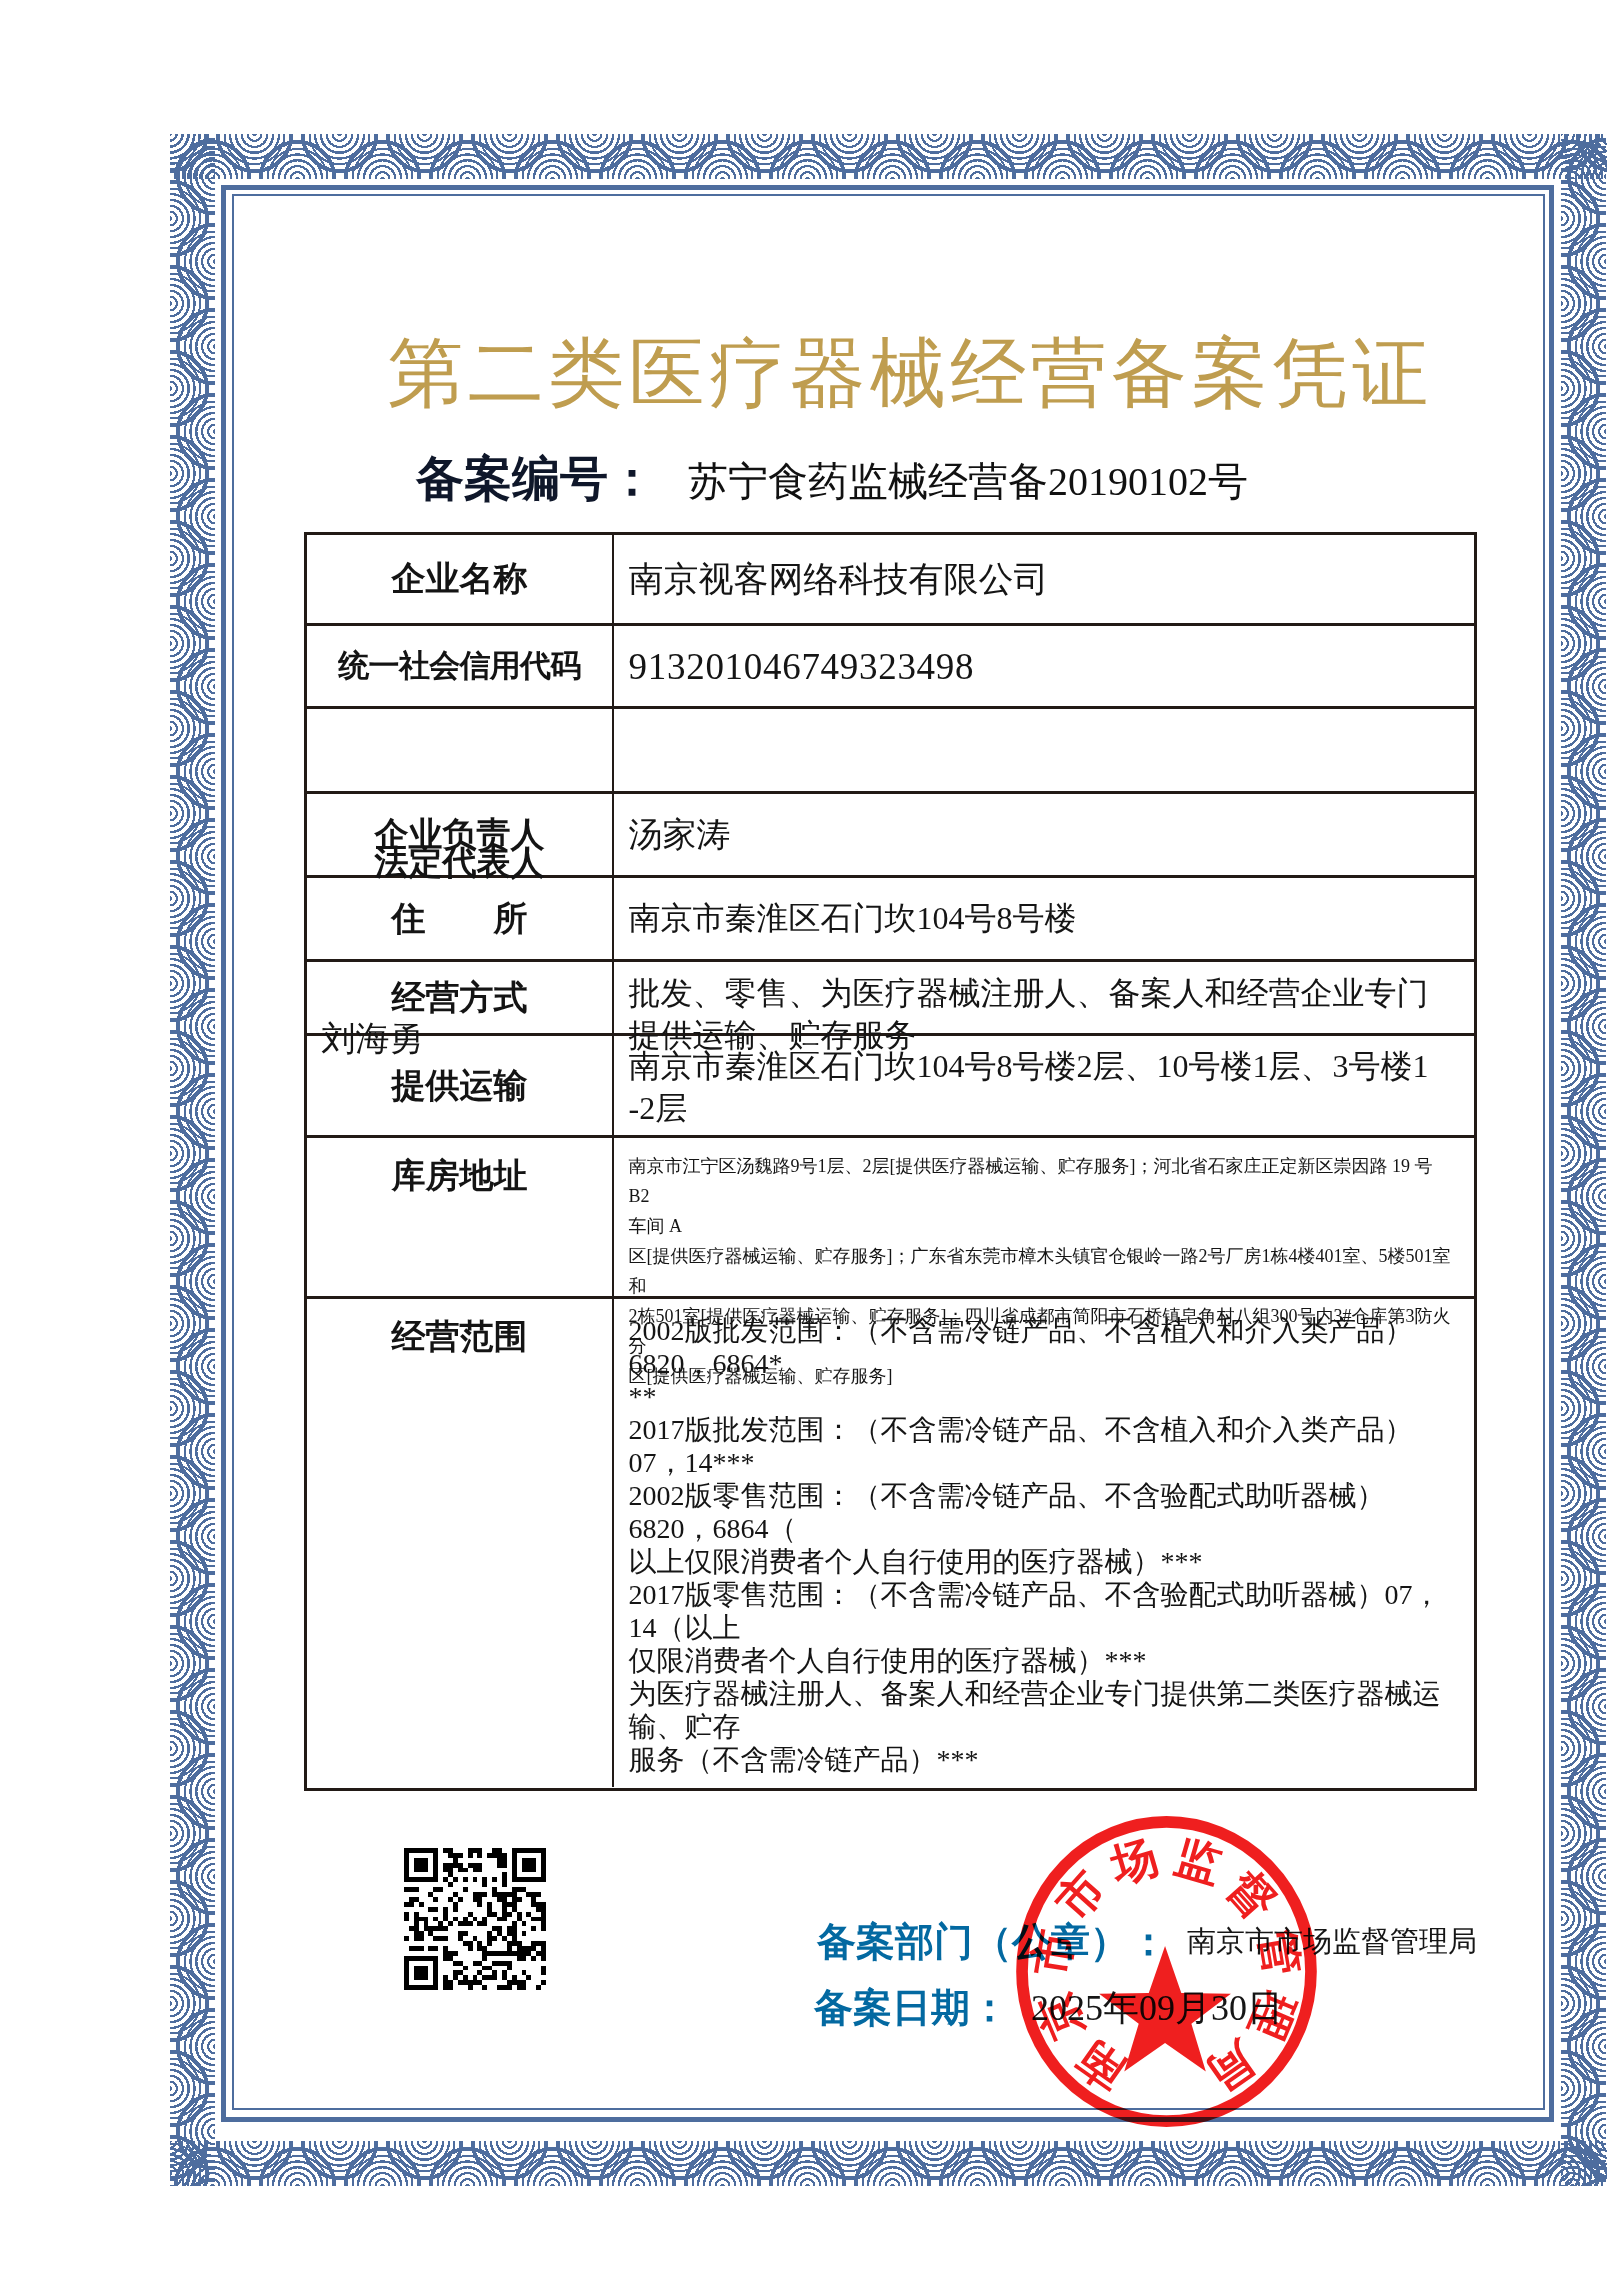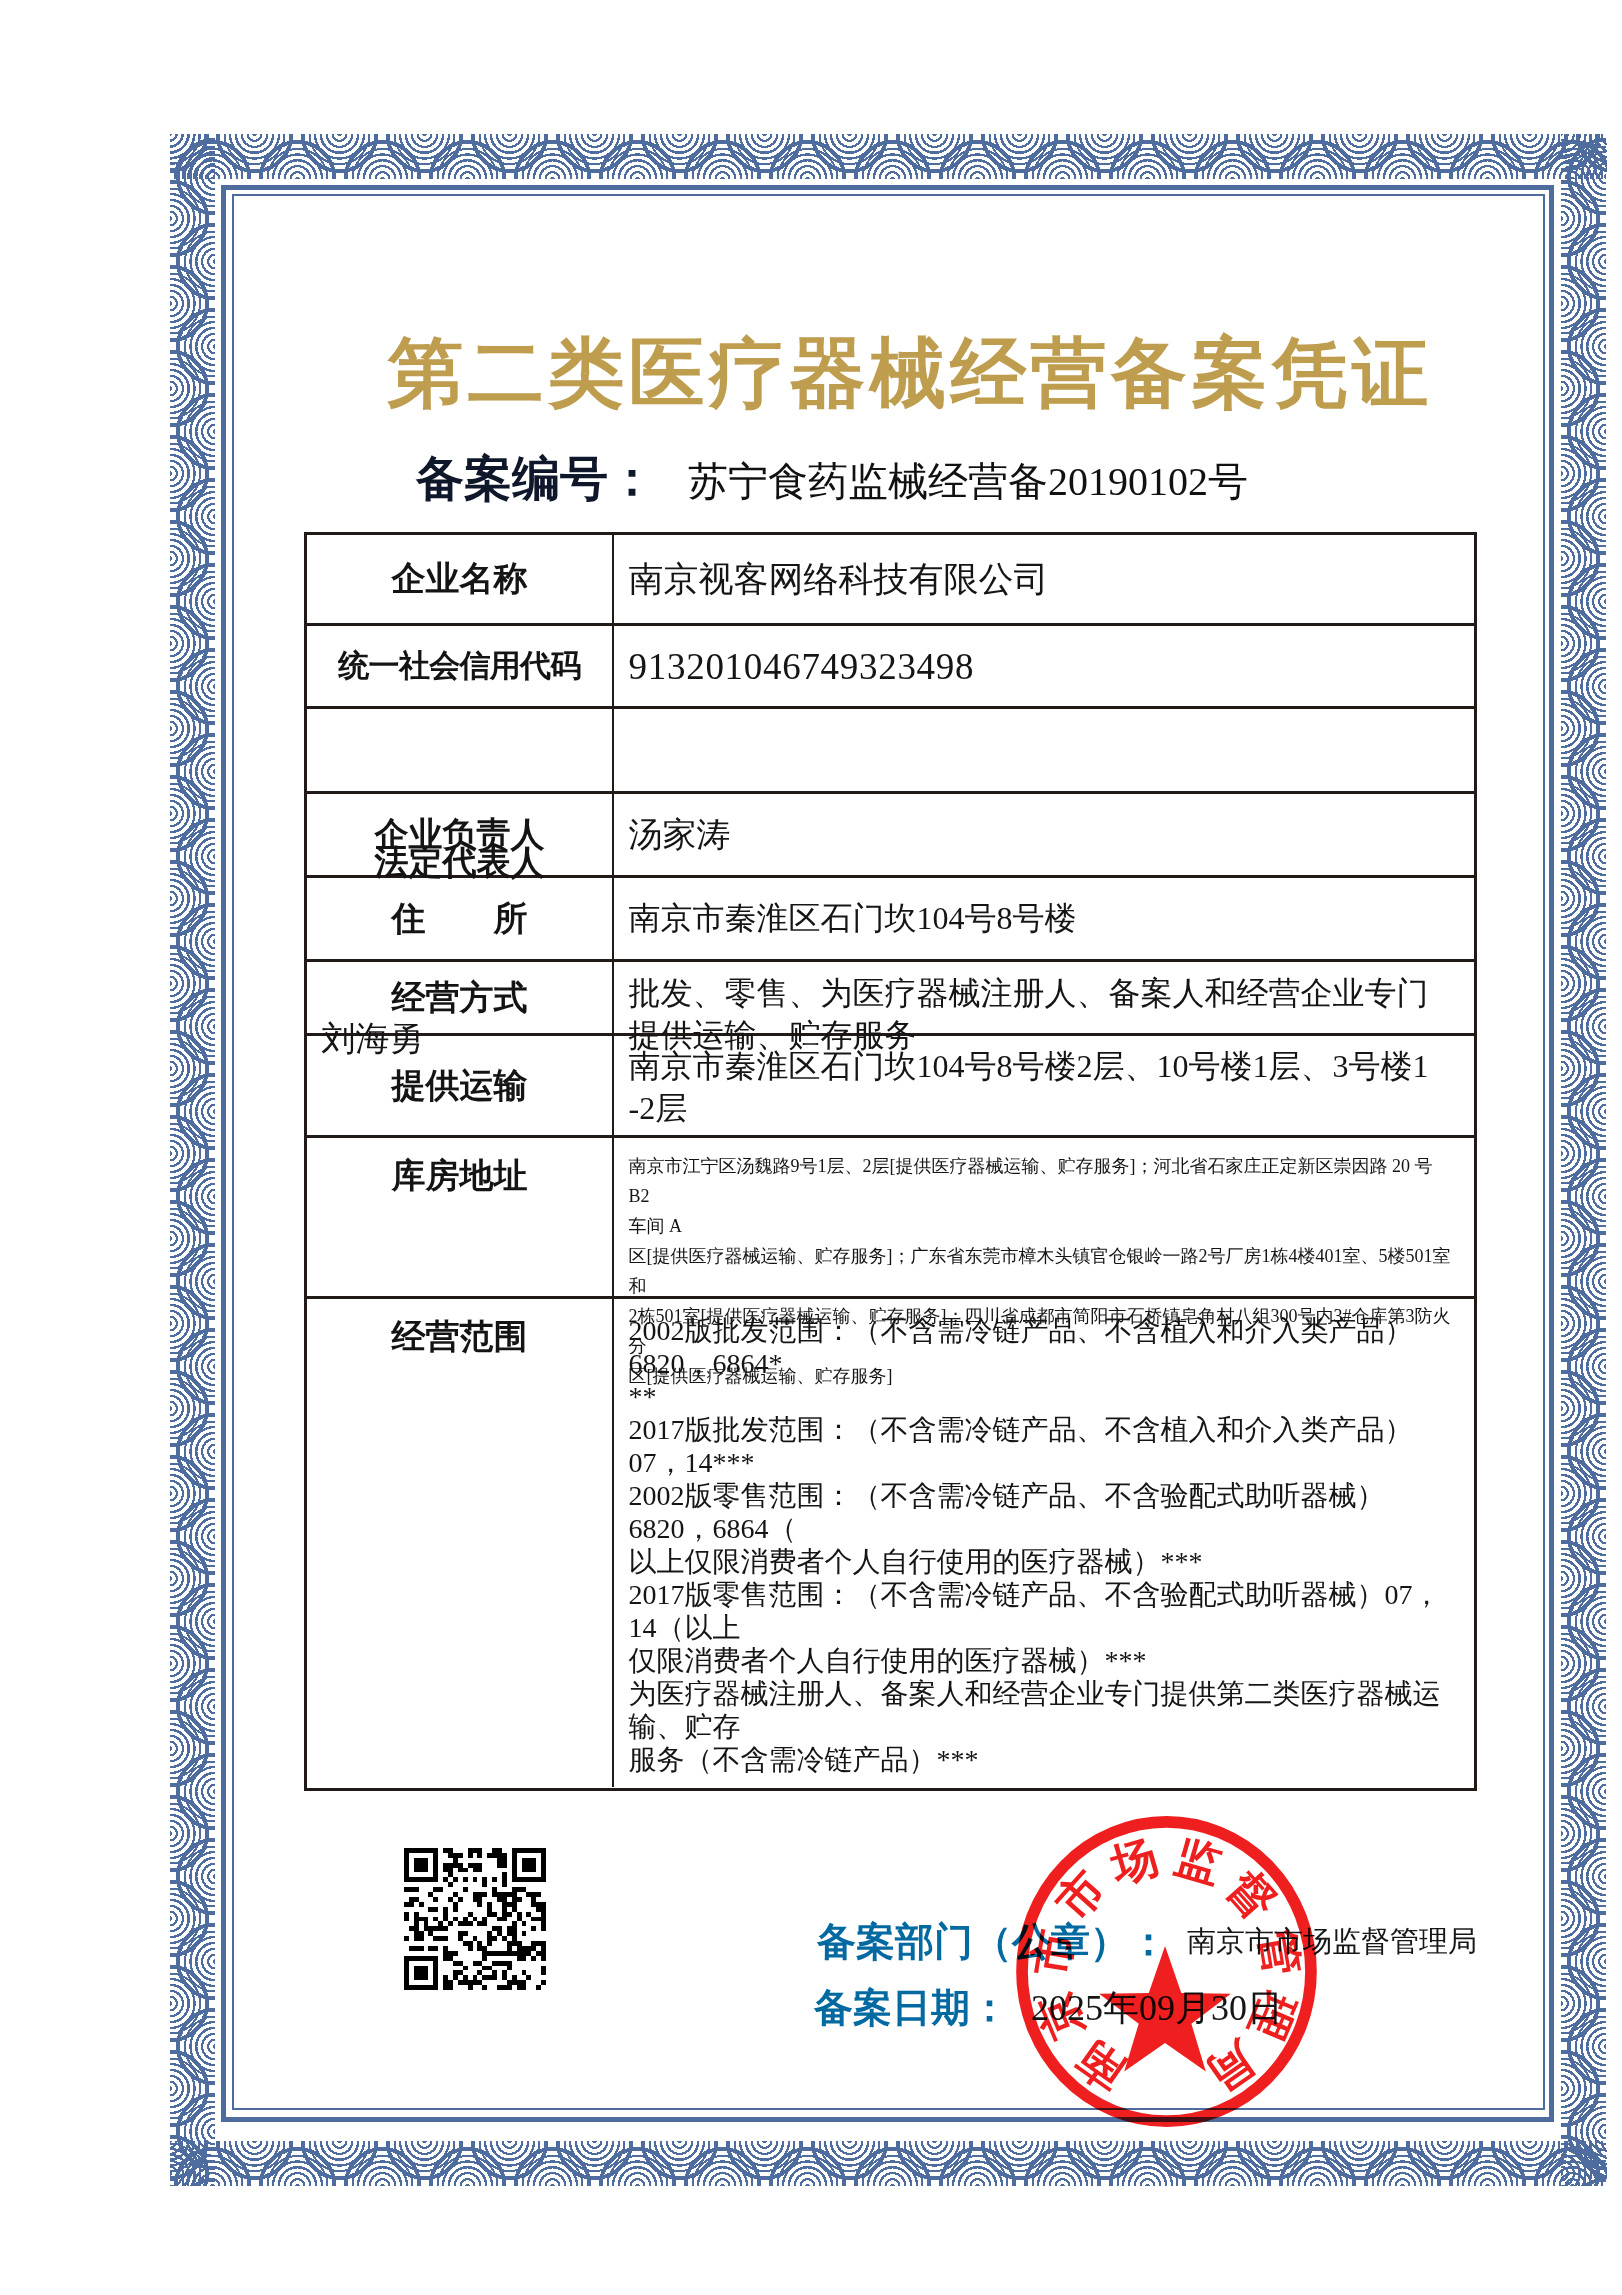--- a/index.html
+++ b/index.html
@@ -25,21 +25,21 @@
   }
   .band-top{top:134px;}
   .band-bottom{top:2141px;}
   .band-left{left:170px;}
   .band-right{left:1561px;}
   .frame-thick{position:absolute;left:221px;top:185px;width:1333px;height:1937px;border:5.1px solid #4e6d9e;box-sizing:border-box;}
   .frame-thin{position:absolute;left:232px;top:194px;width:1313px;height:1916px;border:2.2px solid #4e6d9e;box-sizing:border-box;}
   
   .title{
     position:absolute;left:207px;top:323px;width:1406px;text-align:center;
-    font-size:76px;font-weight:700;letter-spacing:4.4px;color:#bf9d4f;
+    font-size:76px;font-weight:400;letter-spacing:4.4px;color:#bf9d4f;
     font-family:"Liberation Serif","DejaVu Serif",serif;
   }
   .record-line{position:absolute;left:416px;top:447px;display:flex;align-items:baseline;}
   .record-label{font-family:"Liberation Sans","DejaVu Sans",sans-serif;font-weight:700;font-size:48px;color:#0f172a;}
   .record-value{font-size:40px;margin-left:32px;color:#111;}
   
   .info-table{
     position:absolute;left:304px;top:532px;width:1173px;height:1259px;
     border:3.7px solid #221a16;box-sizing:border-box;background:transparent;
   }
@@ -120,21 +120,21 @@
       <div class="t-row" style="height: 102px;">
         <div class="t-label">提供运输</div>
         <div class="t-value pad" style="font-size: 32px; border-radius: 31px;">
           <div class="line">南京市秦淮区石门坎104号8号楼2层、10号楼1层、3号楼1</div>
           <div class="line">-2层</div>
         </div>
       </div>
       <div class="t-row" style="height: 161px;">
         <div class="t-label top">库房地址</div>
         <div class="t-value small-text">
-          <div class="line">南京市江宁区汤魏路9号1层、2层[提供医疗器械运输、贮存服务]；河北省石家庄正定新区崇因路 20 号 B2</div>
+          <div class="line">南京市江宁区汤魏路9号1层、2层[提供医疗器械运输、贮存服务]；河北省石家庄正定新区崇因路 19 号 B2</div>
           <div class="line">车间 A</div>
           <div class="line">区[提供医疗器械运输、贮存服务]；广东省东莞市樟木头镇官仓银岭一路2号厂房1栋4楼401室、5楼501室和</div>
           <div class="line">2栋501室[提供医疗器械运输、贮存服务]；四川省成都市简阳市石桥镇皂角村八组300号内3#仓库第3防火分</div>
           <div class="line">区[提供医疗器械运输、贮存服务]</div>
         </div>
       </div>
       <div class="t-row" style="height: 491px;">
         <div class="t-label top">经营范围</div>
         <div class="t-value range">
           <div class="line">2002版批发范围：（不含需冷链产品、不含植入和介入类产品）6820，6864*</div>

